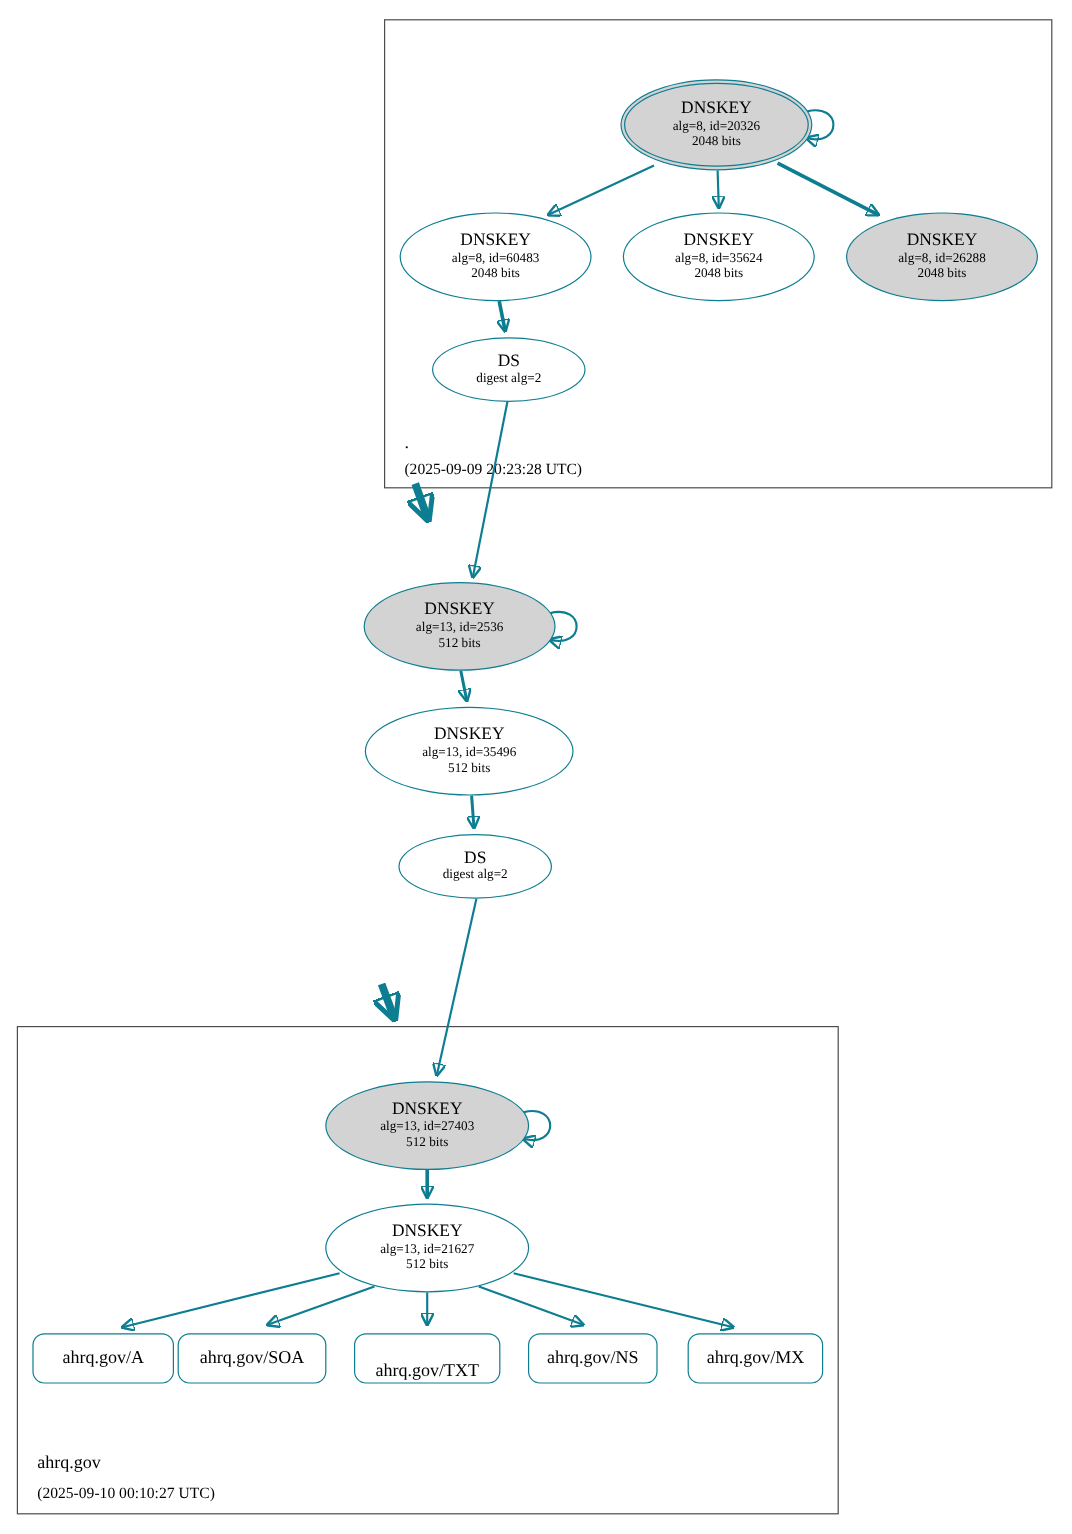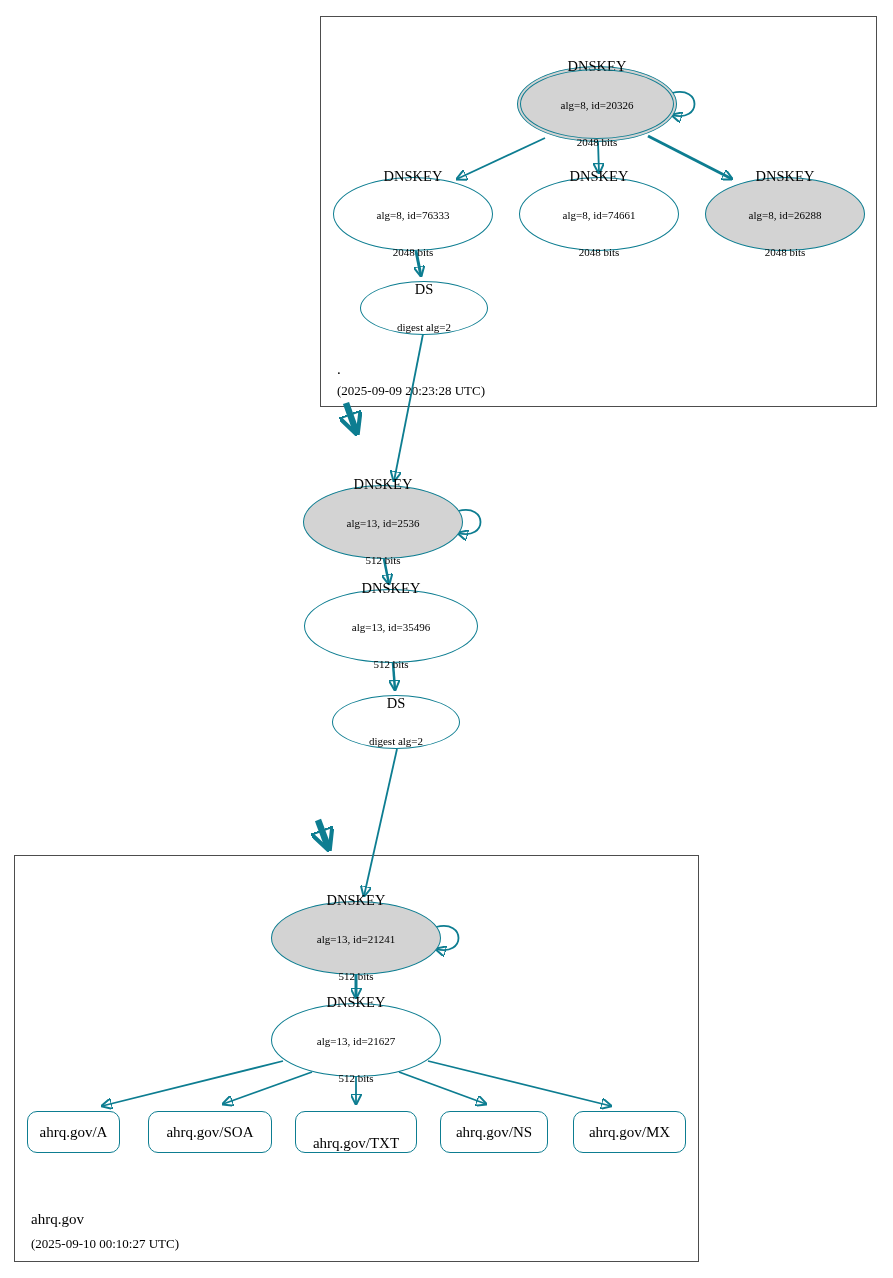--- a/index.html
+++ b/index.html
@@ -30,21 +30,20 @@
   }
   .zone-label{position:absolute;left:16px;font-size:15px;}
   .zone-ts{position:absolute;left:16px;font-size:13px;}
   .node{
     position:absolute;
     z-index:2;
     box-sizing:border-box;
     display:flex;flex-direction:column;align-items:center;justify-content:center;
     text-align:center;
     background:#fff;
-    gap:24px;
   }
   .ellipse{
     border:1.4px solid var(--edge);
     border-radius:50%;
   }
   .gray{background:var(--keyfill);}
   .double{position:absolute;}
   .double::after{
     content:"";
     position:absolute;inset:2px;
@@ -115,27 +114,27 @@
   </svg>
 
   <div class="node ellipse gray double" style="left:517px;top:66px;width:160px;height:76px;">
     <div class="t">DNSKEY</div>
     <div class="d">alg=8, id=20326</div>
     <div class="d">2048 bits</div>
   </div>
 
   <div class="node ellipse" style="left:333px;top:177px;width:160px;height:74px;">
     <div class="t">DNSKEY</div>
-    <div class="d">alg=8, id=76333</div>
+    <div class="d">alg=8, id=60483</div>
     <div class="d">2048 bits</div>
   </div>
 
   <div class="node ellipse" style="left:519px;top:177px;width:160px;height:74px;">
     <div class="t">DNSKEY</div>
-    <div class="d">alg=8, id=74661</div>
+    <div class="d">alg=8, id=35624</div>
     <div class="d">2048 bits</div>
   </div>
 
   <div class="node ellipse gray" style="left:705px;top:177px;width:160px;height:74px;">
     <div class="t">DNSKEY</div>
     <div class="d">alg=8, id=26288</div>
     <div class="d">2048 bits</div>
   </div>
 
   <div class="node ellipse" style="left:360px;top:281px;width:128px;height:54px;">
@@ -155,31 +154,31 @@
     <div class="d">512 bits</div>
   </div>
 
   <div class="node ellipse" style="left:332px;top:695px;width:128px;height:54px;">
     <div class="t">DS</div>
     <div class="d">digest alg=2</div>
   </div>
 
   <div class="node ellipse gray" style="left:271px;top:901px;width:170px;height:74px;">
     <div class="t">DNSKEY</div>
-    <div class="d">alg=13, id=21241</div>
+    <div class="d">alg=13, id=27403</div>
     <div class="d">512 bits</div>
   </div>
 
   <div class="node ellipse" style="left:271px;top:1003px;width:170px;height:74px;">
     <div class="t">DNSKEY</div>
     <div class="d">alg=13, id=21627</div>
     <div class="d">512 bits</div>
   </div>
 
-  <div class="rrset" style="left:27px;top:1111px;width:93px;">
+  <div class="rrset" style="left:27px;top:1111px;width:118px;">
     <span>ahrq.gov/A</span>
   </div>
   <div class="rrset" style="left:148px;top:1111px;width:124px;">
     <span>ahrq.gov/SOA</span>
   </div>
   <div class="rrset" style="left:295px;top:1111px;width:122px;align-items:flex-end;">
     <span>ahrq.gov/TXT</span>
   </div>
   <div class="rrset" style="left:440px;top:1111px;width:108px;">
     <span>ahrq.gov/NS</span>

